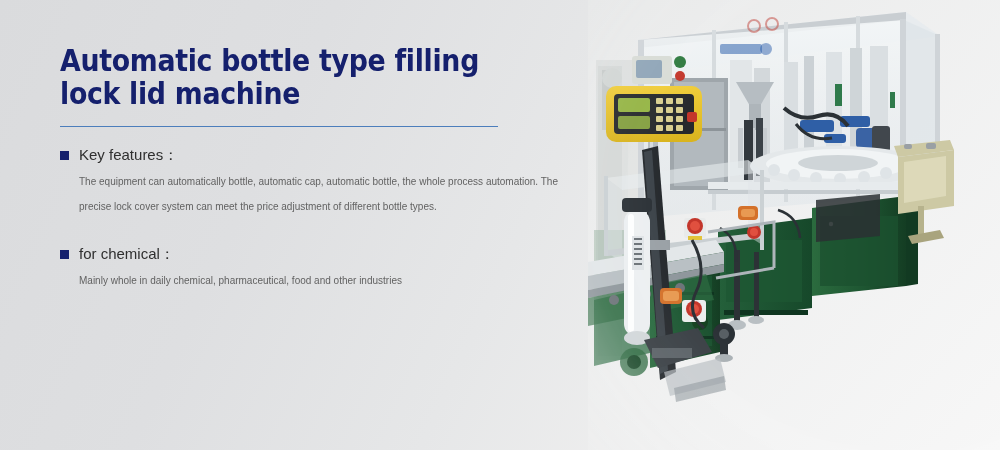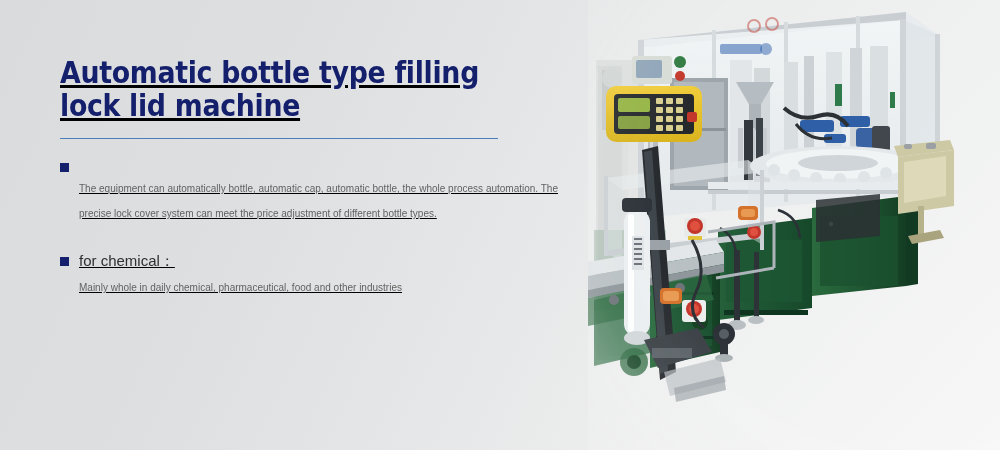--- a/index.html
+++ b/index.html
@@ -12,21 +12,21 @@
   #banner {
     position:relative;
     width:1000px; height:450px;
     background:
       linear-gradient(115deg,#dadbdd 0%, #dedfe1 28%, #e6e7e8 52%, #efefef 72%, #f4f4f4 88%, #f6f6f6 100%);
     overflow:hidden;
   }
 
   
   #text-col {
-    position:absolute; left:60px; top:56px; width:545px;text-decoration:underline;
+    position:absolute; left:60px; top:44px; width:545px;
   }
   #page-title {
     font-family:"DejaVu Sans Condensed","Liberation Sans Narrow","Liberation Sans", sans-serif;
     font-weight:bold;
     font-size:31px;
     line-height:33px;
     letter-spacing:-0.3px;
     color:#15206d;
     white-space:pre-line;
     transform:scaleX(0.96);
@@ -99,20 +99,21 @@
   <div id="text-col">
 
     <h1 id="page-title">Automatic bottle type filling
 lock lid machine</h1>
 
     <div id="title-rule"></div>
 
     <div class="feature-block">
       <div class="feature-head">
         <span class="bullet"></span>
+        <span class="feature-head-label">Key features：</span>
       </div>
       <p class="feature-body">The equipment can automatically bottle, automatic cap, automatic bottle, the whole process automation. The precise lock cover system can meet the price adjustment of different bottle types.</p>
     </div>
 
     <div class="feature-block second">
       <div class="feature-head">
         <span class="bullet"></span>
         <span class="feature-head-label">for chemical：</span>
       </div>
       <p class="feature-body justify">Mainly whole in daily chemical, pharmaceutical, food and other industries</p>

